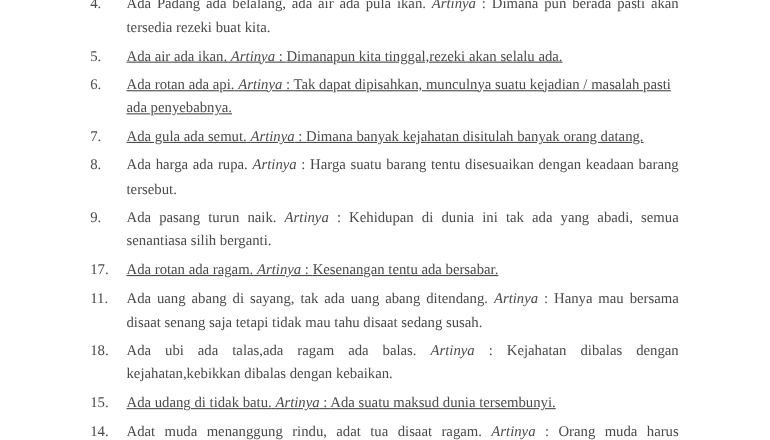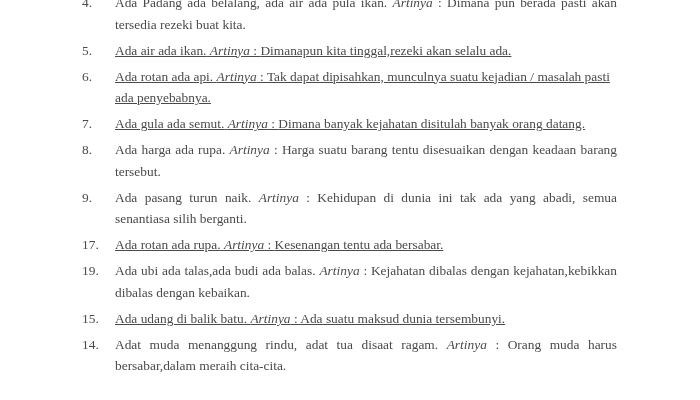--- a/index.html
+++ b/index.html
@@ -40,29 +40,33 @@
     <li class="item">
         <span class="num">8.</span>
         <span class="body"><span>Ada harga ada rupa.</span> <span class="label">Artinya</span> : <span>Harga suatu barang tentu disesuaikan dengan keadaan barang tersebut.</span></span>
       </li>
     <li class="item">
         <span class="num">9.</span>
         <span class="body"><span>Ada pasang turun naik.</span> <span class="label">Artinya</span> : <span>Kehidupan di dunia ini tak ada yang abadi, semua senantiasa silih berganti.</span></span>
       </li>
     <li class="item">
         <span class="num">17.</span>
-        <span class="body left"><span>Ada rotan ada rupa.</span> <span class="label">Artinya</span> : <span>Kesenangan tentu ada bersabar.</span></span>
+        <span class="body left"><span>Ada rotan ada ragam.</span> <span class="label">Artinya</span> : <span>Kesenangan tentu ada bersabar.</span></span>
       </li>
     <li class="item">
-        <span class="num">19.</span>
-        <span class="body"><span>Ada ubi ada talas,ada budi ada balas.</span> <span class="label">Artinya</span> : <span>Kejahatan dibalas dengan kejahatan,kebikkan dibalas dengan kebaikan.</span></span>
+        <span class="num">11.</span>
+        <span class="body"><span>Ada uang abang di sayang, tak ada uang abang ditendang.</span> <span class="label">Artinya</span> : <span>Hanya mau bersama disaat senang saja tetapi tidak mau tahu disaat sedang susah.</span></span>
+      </li>
+    <li class="item">
+        <span class="num">18.</span>
+        <span class="body"><span>Ada ubi ada talas,ada ragam ada balas.</span> <span class="label">Artinya</span> : <span>Kejahatan dibalas dengan kejahatan,kebikkan dibalas dengan kebaikan.</span></span>
       </li>
     <li class="item">
         <span class="num">15.</span>
-        <span class="body left"><span>Ada udang di balik batu.</span> <span class="label">Artinya</span> : <span>Ada suatu maksud dunia tersembunyi.</span></span>
+        <span class="body left"><span>Ada udang di tidak batu.</span> <span class="label">Artinya</span> : <span>Ada suatu maksud dunia tersembunyi.</span></span>
       </li>
     <li class="item">
         <span class="num">14.</span>
         <span class="body"><span>Adat muda menanggung rindu, adat tua disaat ragam.</span> <span class="label">Artinya</span> : <span>Orang muda harus bersabar,dalam meraih cita-cita.</span></span>
       </li>
 
   </ol>
 </div>
 
 </body></html>

